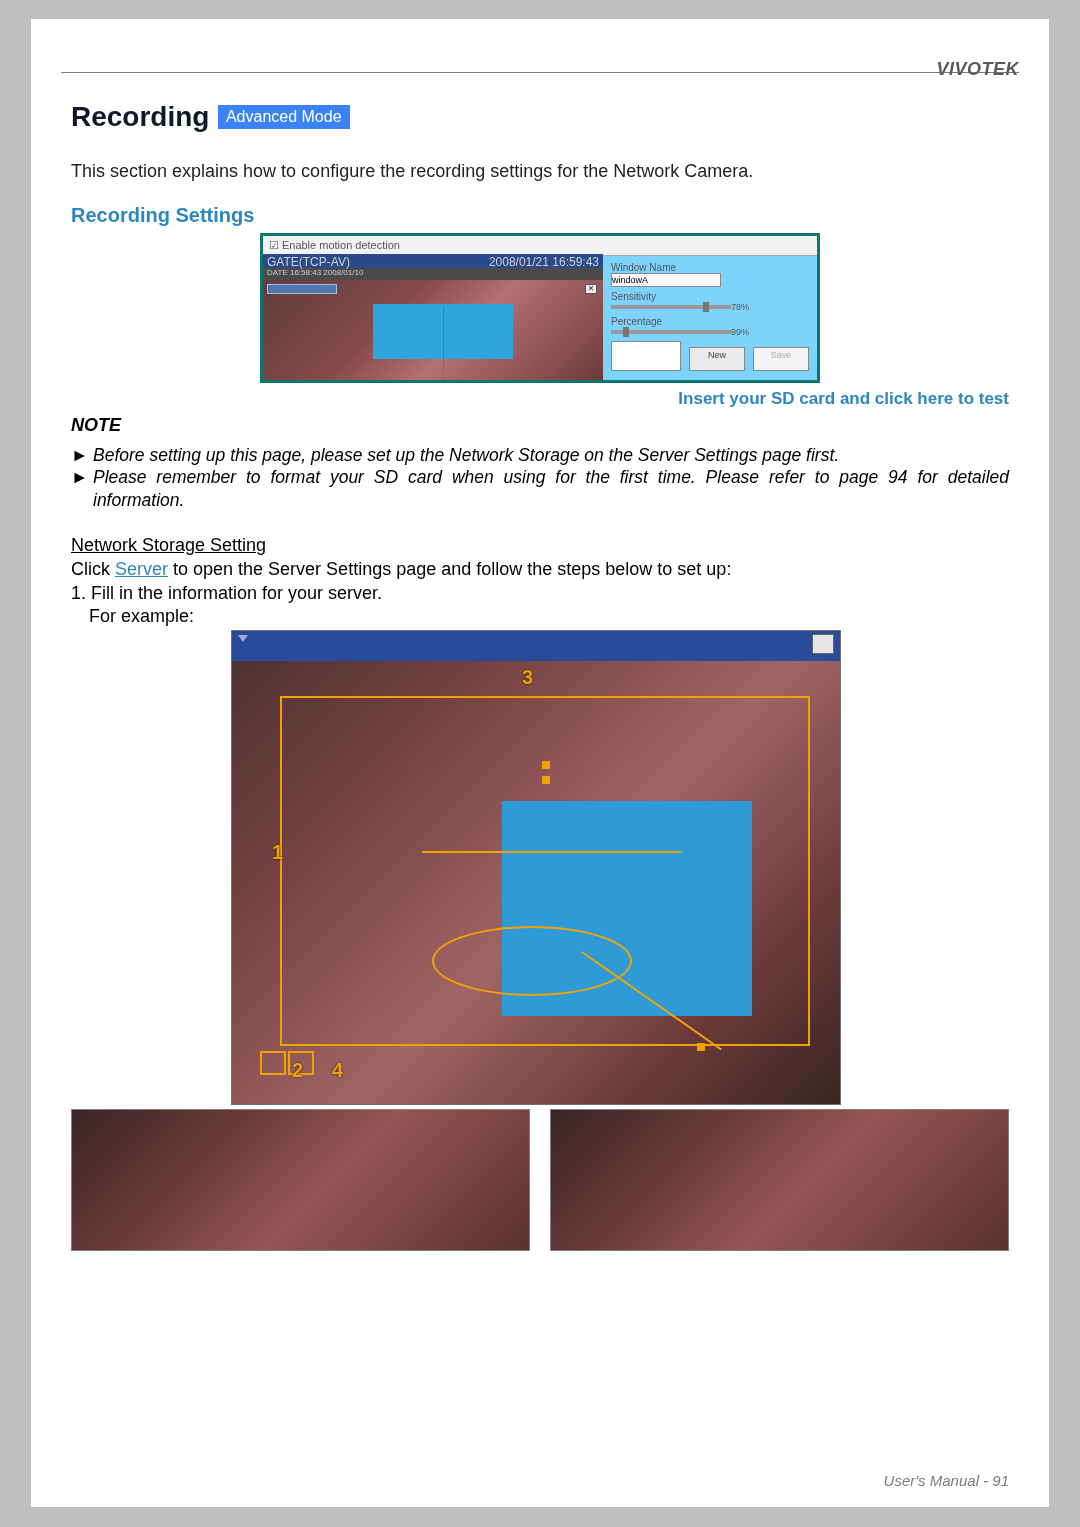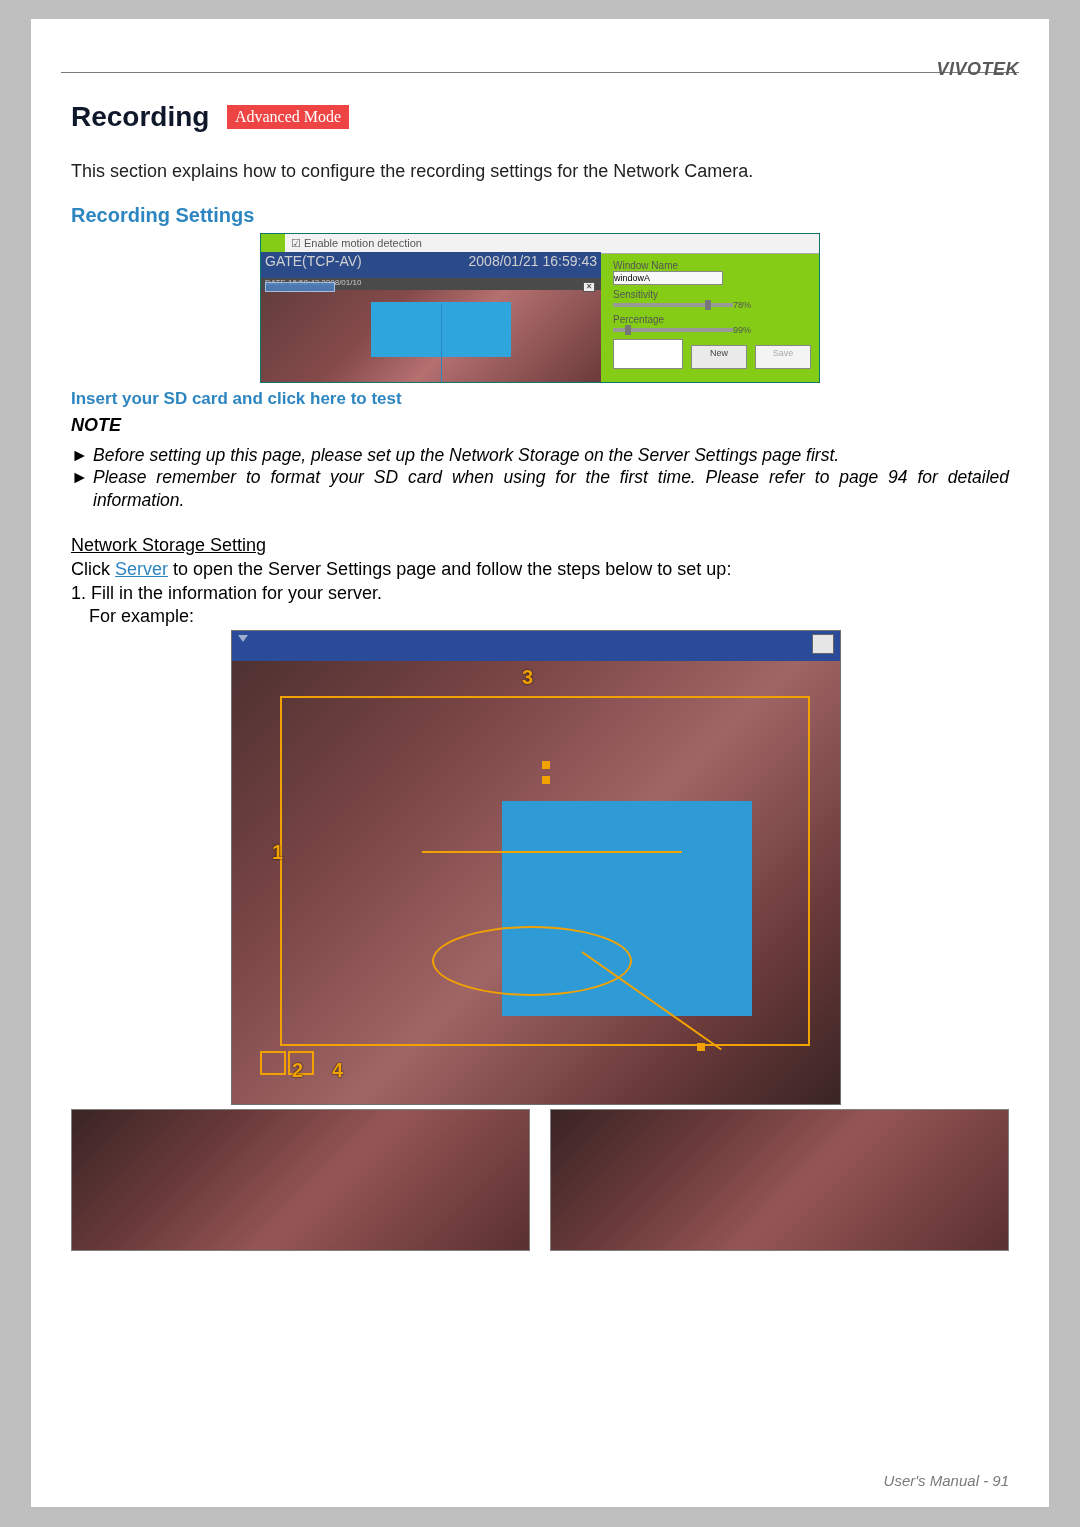--- a/index.html
+++ b/index.html
@@ -41,63 +41,61 @@
   .h1-row { margin-bottom: 28px; }
   .h1-title {
     font-size: 28px;
     font-weight: bold;
     color: #0f172a;
     display: inline-block;
     vertical-align: middle;
   }
   .badge {
     display: inline-block;
-    background: #ef4444;
+    background: #3b82f6;
     color: #ffffff;
     font-size: 16px;
     padding: 3px 8px;
     vertical-align: middle;
-    margin-left: 13px;
-    font-family: Liberation Serif, serif;
+    margin-left: 4px;
   }
   .intro {
     font-size: 18px;
     color: #222;
     margin-bottom: 22px;
   }
   .sect-head {
     color: #2e86c1;
     font-weight: bold;
     font-size: 20px;
     margin-bottom: 6px;
   }
   .fig1 {
     margin: 0 auto 6px auto;
     width: 560px;
     height: 150px;
-    background: #84cc16;
-    border: 1px solid #0f766e;
+    background: #7dd3fc;
+    border: 3px solid #0f766e;
     position: relative;
     overflow: hidden;
-    padding-left: 24px;
   }
   .fig1 .checkbox-row {
     font-size: 11px;
     color: #555;
     padding: 3px 6px;
     background: #f2f2f2;
     border-bottom: 1px solid #aaa;
   }
   .fig1 .video {
     position: absolute;
     left: 0; top: 18px; width: 340px; height: 130px;
     background: linear-gradient(135deg,#5b3a3a 0%, #854a4a 40%, #b57070 60%, #6b3a3a 100%);
   }
   .fig1 .video .topbar {
-    height: 26px; background: #2a4a8a; color: #d0d0d0; font-size: 14px; padding: 1px 4px;
+    height: 14px; background: #2a4a8a; color: #d0d0d0; font-size: 12px; padding: 1px 4px;
     display:flex; justify-content: space-between;
   }
   .fig1 .video .datebar {
     height: 12px; background: #4a4a4a; color: #ccc; font-size: 8px; padding: 0 4px;
   }
   .fig1 .video .motion-box {
     position:absolute; left: 110px; top: 50px; width: 140px; height: 55px; background: #2ea6dd;
   }
   .fig1 .video .small-box {
     position:absolute; left: 4px; top: 30px; width: 70px; height: 10px; background: rgba(78,130,200,0.8);
@@ -116,21 +114,21 @@
   }
   .fig1 .panel .slider-row { display:flex; align-items:center; }
   .fig1 .panel .slider { width: 120px; height: 4px; background:#999; position:relative; margin: 3px 0; }
   .fig1 .panel .slider .thumb { position:absolute; top:-3px; width:6px; height:10px; background:#777; }
   .fig1 .panel .pct { font-size:9px; }
   .fig1 .panel .listbox { width: 70px; height: 30px; border:1px solid #888; background:#fff; }
   .fig1 .panel .btn { display:inline-block; width:56px; height:24px; border:1px solid #888; background:#eaeaea; font-size:9px; text-align:center; line-height:14px; margin-left:4px; color:#444;}
   .fig1 .panel .btn.dis { color:#aaa; background:#f4f4f4; }
   .fig1 .cue { position:absolute; left:180px; top:70px; width:1px; height:90px; background:#2e86c1; }
   .cue-caption {
-    text-align: left;
+    text-align: right;
     color: #2e86c1;
     font-weight: bold;
     font-size: 17px;
     margin-bottom: 6px;
   }
   .note-head {
     font-weight: bold;
     font-style: italic;
     font-size: 18px;
     margin-bottom: 8px;

